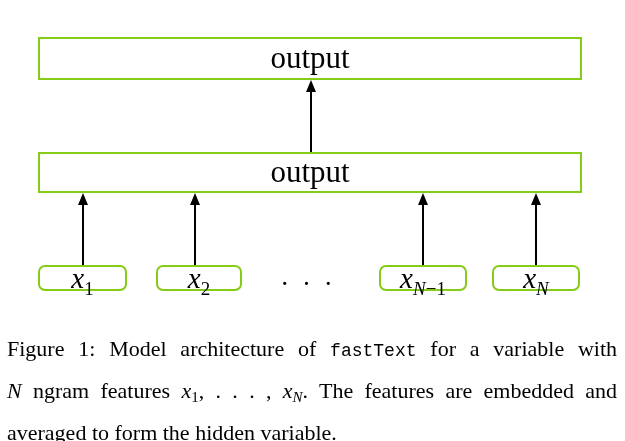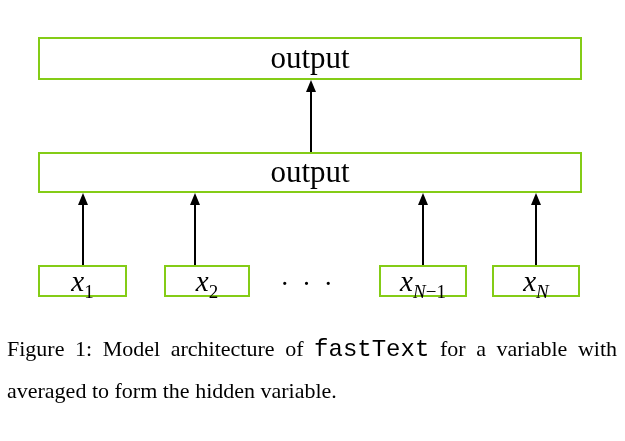--- a/index.html
+++ b/index.html
@@ -29,23 +29,23 @@
   }
   .layerbox { left: 38px; width: 544px; }
   .box-output { top: 37px;  height: 43px; }
   .box-hidden { top: 152px; height: 41px; }
   .layer-label {
     font-size: 31px;
     line-height: 1;
     padding-bottom: 2px;
   }
 
-  .inputbox { top: 265px; height: 32px; }
+  .inputbox { top: 265px; height: 26px; border-radius: 7px; }
   .box-x1  { left: 38px;  width: 89px; }
-  .box-x2  { left: 164px; width: 86px; }
+  .box-x2  { left: 156px; width: 86px; }
   .box-xn1 { left: 379px; width: 88px; text-align: right; }
   .box-xn  { left: 492px; width: 88px; }
   .math-base {
     font-style: italic;
     font-size: 29px;
     line-height: 1;
   }
   .math-sub {
     font-size: 19px;
     line-height: 0;
@@ -105,21 +105,21 @@
   .cap-line.fit { white-space: normal; }
   .cap-justify {
     text-align: justify;
     text-align-last: justify;
     white-space: normal;
   }
   .cap-bold { font-weight: normal; }
   .cap-italic { font-style: italic; }
   .cap-code {
     font-family: "Liberation Mono", monospace;
-    font-size: 24px;
+    font-size: 18px;
   }
   .cap-sub {
     font-size: 15px;
     line-height: 0;
     vertical-align: -4px;
     font-style: normal;
   }
   .cap-sub.it { font-style: italic; }
 </style>
 </head>
@@ -176,18 +176,24 @@
     </div>
   </div>
 
   <div class="caption">
     <div class="cap-line cap-justify">
       <span class="cap-bold">Figure 1:</span>
       <span>Model architecture of</span>
       <span class="cap-code">fastText</span>
       <span>for a variable with</span>
     </div>
+    <div class="cap-line cap-justify">
+      <span class="cap-italic">N</span>
+      <span>ngram features</span>
+      <span><span class="cap-italic">x</span><sub class="cap-sub">1</sub><span>, . . . ,</span></span>
+      <span><span class="cap-italic">x</span><sub class="cap-sub it">N</sub><span>. The features are embedded and</span></span>
+    </div>
     <div class="cap-line fit">
       <span>averaged to form the hidden variable.</span>
     </div>
   </div>
 
 </div>
 
 </body></html>

